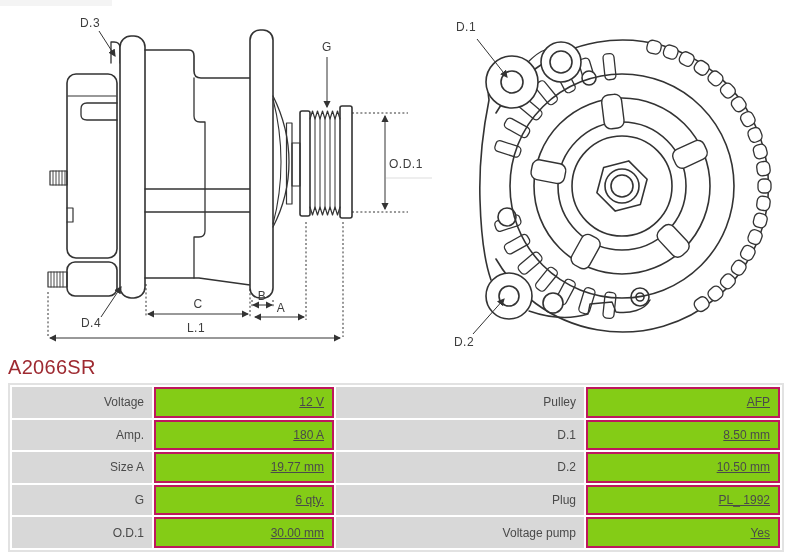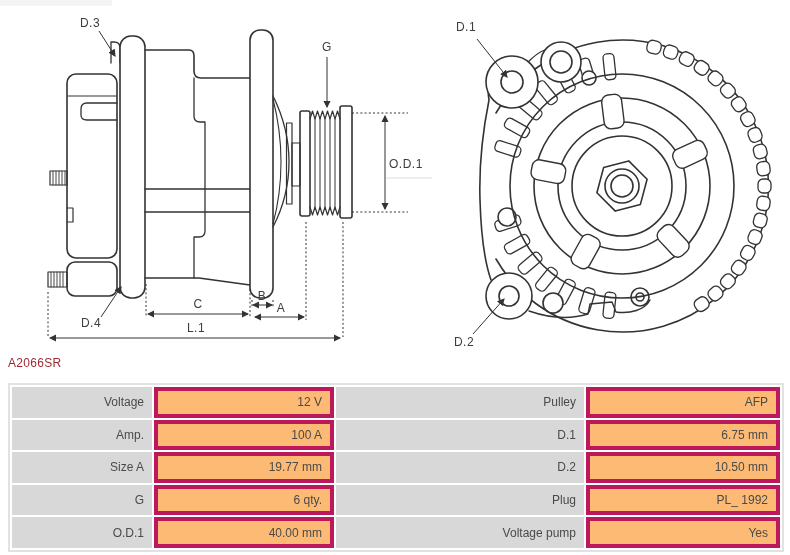--- a/index.html
+++ b/index.html
@@ -4,36 +4,36 @@
 <style>
   html,body{margin:0;padding:0;background:#fff;}
   body{
     width:790px;height:555px;position:relative;overflow:hidden;
     font-family:"Liberation Sans", sans-serif;
   }
   .diagram-wrap{position:absolute;left:0;top:0;width:790px;height:358px;}
   svg text{font-family:"Liberation Sans", sans-serif;font-size:12px;fill:#3d3d3d;letter-spacing:.5px;}
   .part-number{
     position:absolute;left:8px;top:356px;margin:0;
-    font-size:12px;font-weight:400;color:#9e2a31;letter-spacing:.3px;
+    font-size:20px;font-weight:400;color:#9e2a31;letter-spacing:.3px;
   }
   .spec-wrap{
     position:absolute;left:8px;top:383px;width:776px;height:169px;
     border:2px solid #e2e2e2;background:#fff;box-sizing:border-box;
   }
   table.spec{
     width:100%;height:100%;border-collapse:separate;border-spacing:2px;
     table-layout:fixed;font-size:12px;color:#4a4a4a;
   }
   table.spec td{
     padding:2px 8px 2px 2px;text-align:right;vertical-align:middle;
     overflow:hidden;white-space:nowrap;
   }
   td.lbl{background:#d8d8d8;}
-  td.val{background:#fdba74;border:4px solid #be185d;padding-right:7px;}
+  td.val{background:#84cc16;border:2px solid #be185d;padding-right:7px;text-decoration:underline;}
   .wm-top{position:absolute;left:0;top:0;width:112px;height:6px;background:#f4f4f4;}
   .wm-line{position:absolute;left:386px;top:177px;width:46px;height:2px;background:#eeeeee;}
 </style>
 </head>
 <body>
 
 <div class="wm-top"></div>
 <div class="wm-line"></div>
 
 <div class="diagram-wrap">
@@ -219,37 +219,37 @@
       </colgroup>
     <tbody>
       <tr>
         <td class="lbl">Voltage</td>
         <td class="val">12 V</td>
         <td class="lbl">Pulley</td>
         <td class="val">AFP</td>
       </tr>
       <tr>
         <td class="lbl">Amp.</td>
-        <td class="val">100 A</td>
+        <td class="val">180 A</td>
         <td class="lbl">D.1</td>
-        <td class="val">6.75 mm</td>
+        <td class="val">8.50 mm</td>
       </tr>
       <tr>
         <td class="lbl">Size A</td>
         <td class="val">19.77 mm</td>
         <td class="lbl">D.2</td>
         <td class="val">10.50 mm</td>
       </tr>
       <tr>
         <td class="lbl">G</td>
         <td class="val">6 qty.</td>
         <td class="lbl">Plug</td>
         <td class="val">PL_ 1992</td>
       </tr>
       <tr>
         <td class="lbl">O.D.1</td>
-        <td class="val">40.00 mm</td>
+        <td class="val">30.00 mm</td>
         <td class="lbl">Voltage pump</td>
         <td class="val">Yes</td>
       </tr>
     </tbody>
   </table>
 </div>
 
 </body></html>

